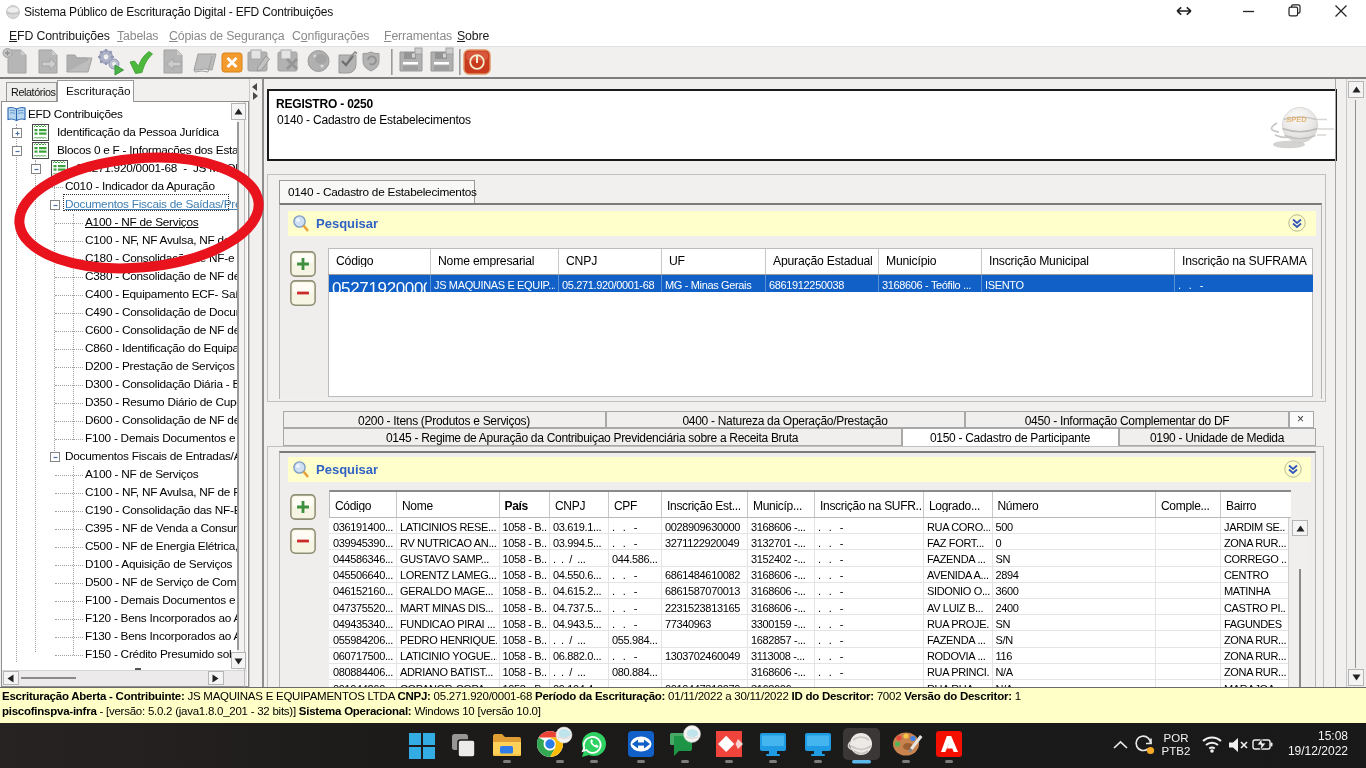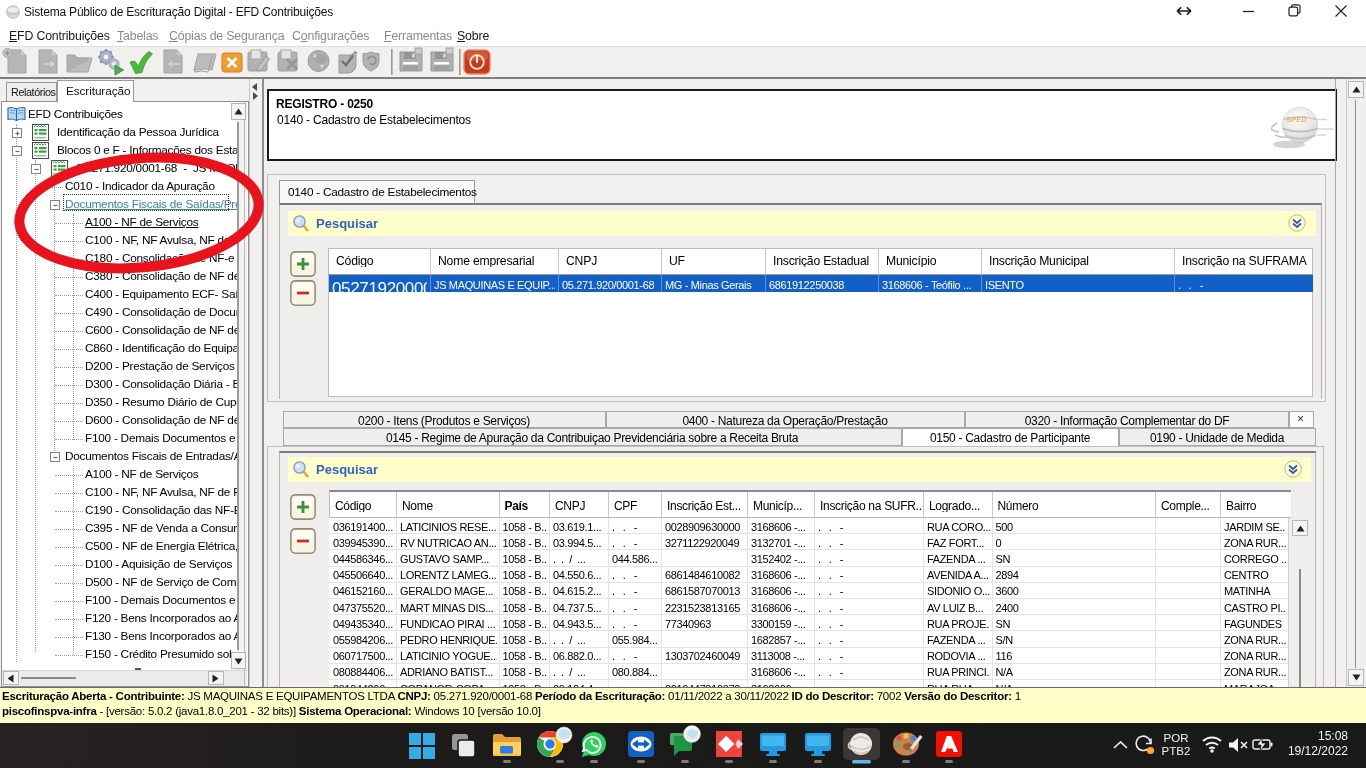--- a/index.html
+++ b/index.html
@@ -321,21 +321,21 @@
 <svg style="left:290px;top:280px;z-index:2" width="26" height="26" viewBox="0 0 24 24">
     <rect x="0.8" y="0.8" width="22.4" height="22.4" rx="4" fill="#f6f5e4" stroke="#8f8f76" stroke-width="1.4"></rect>
     <rect x="2.5" y="2.5" width="19" height="9" rx="3.5" fill="#fdfdf6"></rect>
     <path d="M6.5 12 h11" stroke="#cb2b2b" stroke-width="2.6"></path>
   </svg>
 <div class="" style="left:328px;top:248px;width:985px;height:149px;background:#fff;border:1px solid #bcbcbc;"></div>
 <div class="t" style="left:336px;top:255px;font-size:12.2px;letter-spacing:-0.2px;color:#000;z-index:2;width:92px;overflow:hidden;">Código</div>
 <div class="t" style="left:438px;top:255px;font-size:12.2px;letter-spacing:-0.2px;color:#000;z-index:2;width:118px;overflow:hidden;">Nome empresarial</div>
 <div class="t" style="left:566px;top:255px;font-size:12.2px;letter-spacing:-0.2px;color:#000;z-index:2;width:93px;overflow:hidden;">CNPJ</div>
 <div class="t" style="left:669px;top:255px;font-size:12.2px;letter-spacing:-0.2px;color:#000;z-index:2;width:94px;overflow:hidden;">UF</div>
-<div class="t" style="left:773px;top:255px;font-size:12.2px;letter-spacing:-0.2px;color:#000;z-index:2;width:103px;overflow:hidden;">Inscrição Estadual</div>
+<div class="t" style="left:773px;top:255px;font-size:12.2px;letter-spacing:-0.2px;color:#000;z-index:2;width:103px;overflow:hidden;">Apuração Estadual</div>
 <div class="t" style="left:886px;top:255px;font-size:12.2px;letter-spacing:-0.2px;color:#000;z-index:2;width:93px;overflow:hidden;">Município</div>
 <div class="t" style="left:989px;top:255px;font-size:12.2px;letter-spacing:-0.2px;color:#000;z-index:2;width:183px;overflow:hidden;">Inscrição Municipal</div>
 <div class="t" style="left:1182px;top:255px;font-size:12.2px;letter-spacing:-0.2px;color:#000;z-index:2;width:129px;overflow:hidden;">Inscrição na SUFRAMA</div>
 <div class="" style="left:430px;top:249px;width:1px;height:26px;background:#c8c8c8;z-index:2;"></div>
 <div class="" style="left:558px;top:249px;width:1px;height:26px;background:#c8c8c8;z-index:2;"></div>
 <div class="" style="left:661px;top:249px;width:1px;height:26px;background:#c8c8c8;z-index:2;"></div>
 <div class="" style="left:765px;top:249px;width:1px;height:26px;background:#c8c8c8;z-index:2;"></div>
 <div class="" style="left:878px;top:249px;width:1px;height:26px;background:#c8c8c8;z-index:2;"></div>
 <div class="" style="left:981px;top:249px;width:1px;height:26px;background:#c8c8c8;z-index:2;"></div>
 <div class="" style="left:1174px;top:249px;width:1px;height:26px;background:#c8c8c8;z-index:2;"></div>
@@ -354,21 +354,21 @@
 <div class="" style="left:661px;top:275px;width:1px;height:17px;background:#5b8fd4;z-index:2;"></div>
 <div class="" style="left:765px;top:275px;width:1px;height:17px;background:#5b8fd4;z-index:2;"></div>
 <div class="" style="left:878px;top:275px;width:1px;height:17px;background:#5b8fd4;z-index:2;"></div>
 <div class="" style="left:981px;top:275px;width:1px;height:17px;background:#5b8fd4;z-index:2;"></div>
 <div class="" style="left:1174px;top:275px;width:1px;height:17px;background:#5b8fd4;z-index:2;"></div>
 <div class="" style="left:283px;top:411px;width:323px;height:17px;background:#f0efee;border:1px solid #a8a8a8;"></div>
 <div class="t" style="left:444px;top:415px;font-size:12px;letter-spacing:-0.3px;color:#000;transform:translateX(-50%);">0200 - Itens (Produtos e Serviços)</div>
 <div class="" style="left:606px;top:411px;width:359px;height:17px;background:#f0efee;border:1px solid #a8a8a8;"></div>
 <div class="t" style="left:785px;top:415px;font-size:12px;letter-spacing:-0.3px;color:#000;transform:translateX(-50%);">0400 - Natureza da Operação/Prestação</div>
 <div class="" style="left:965px;top:411px;width:324px;height:17px;background:#f0efee;border:1px solid #a8a8a8;"></div>
-<div class="t" style="left:1127px;top:415px;font-size:12px;letter-spacing:-0.3px;color:#000;transform:translateX(-50%);">0320 - Informação Complementar do DF</div>
+<div class="t" style="left:1127px;top:415px;font-size:12px;letter-spacing:-0.3px;color:#000;transform:translateX(-50%);">0450 - Informação Complementar do DF</div>
 <div class="" style="left:1289px;top:411px;width:25px;height:17px;background:#fbfbfb;border:1px solid #a8a8a8;"></div>
 <div class="t" style="left:1297px;top:413px;font-size:12px;color:#333;">×</div>
 <div class="" style="left:283px;top:428px;width:619px;height:18px;background:#f0efee;border:1px solid #a8a8a8;"></div>
 <div class="t" style="left:592px;top:432px;font-size:12px;letter-spacing:-0.3px;color:#000;transform:translateX(-50%);">0145 - Regime de Apuração da Contribuiçao Previdenciária sobre a Receita Bruta</div>
 <div class="" style="left:902px;top:428px;width:217px;height:18px;background:#fff;border:1px solid #a8a8a8;border-bottom:none;"></div>
 <div class="t" style="left:1010px;top:432px;font-size:12px;letter-spacing:-0.3px;color:#000;transform:translateX(-50%);">0150 - Cadastro de Participante</div>
 <div class="" style="left:1119px;top:428px;width:197px;height:18px;background:#f0efee;border:1px solid #a8a8a8;"></div>
 <div class="t" style="left:1217px;top:432px;font-size:12px;letter-spacing:-0.3px;color:#000;transform:translateX(-50%);">0190 - Unidade de Medida</div>
 <div class="" style="left:267px;top:446px;width:1057px;height:241px;background:#f1f0ef;border:1px solid #c0c0c0;border-bottom:none;"></div>
 <div class="" style="left:279px;top:451px;width:1037px;height:236px;background:#efeeed;border-top:2px solid #7a7a7a;border-left:1px solid #b5b5b5;border-right:1px solid #b5b5b5;"></div>

